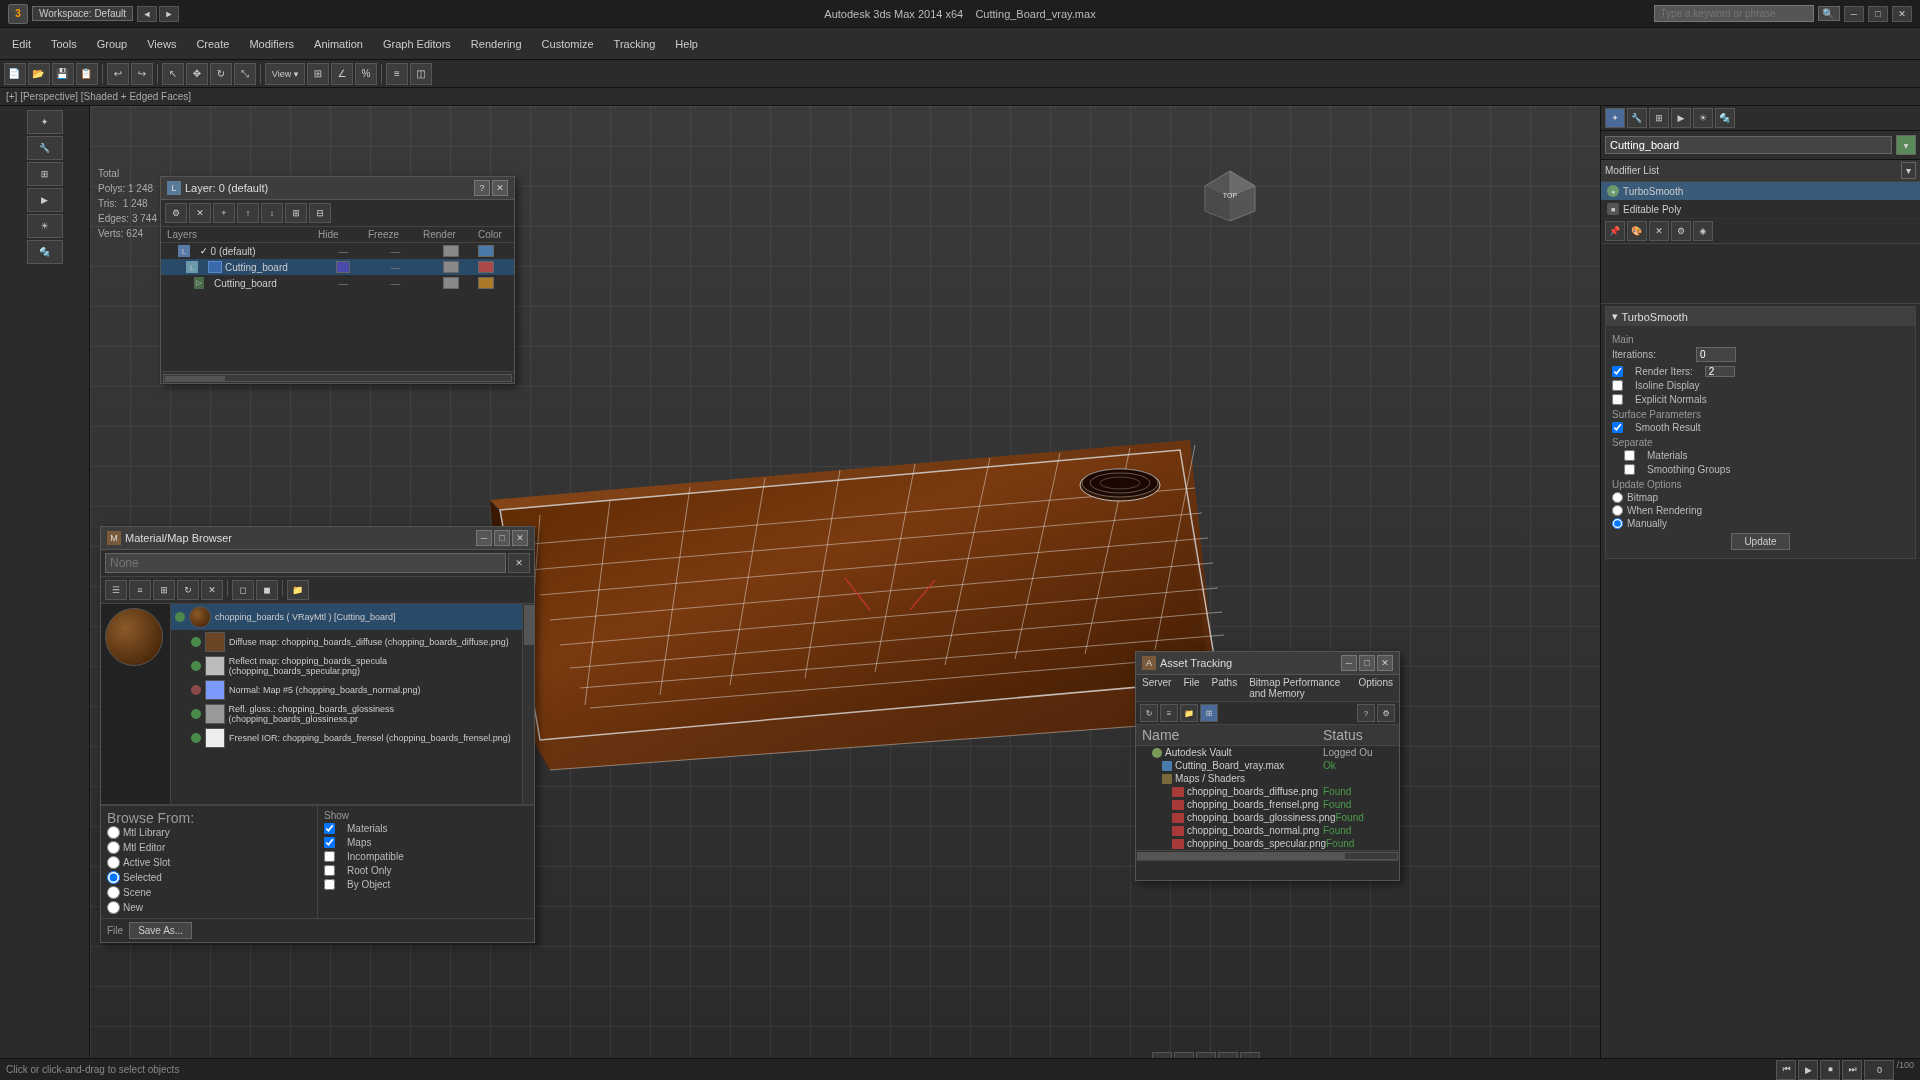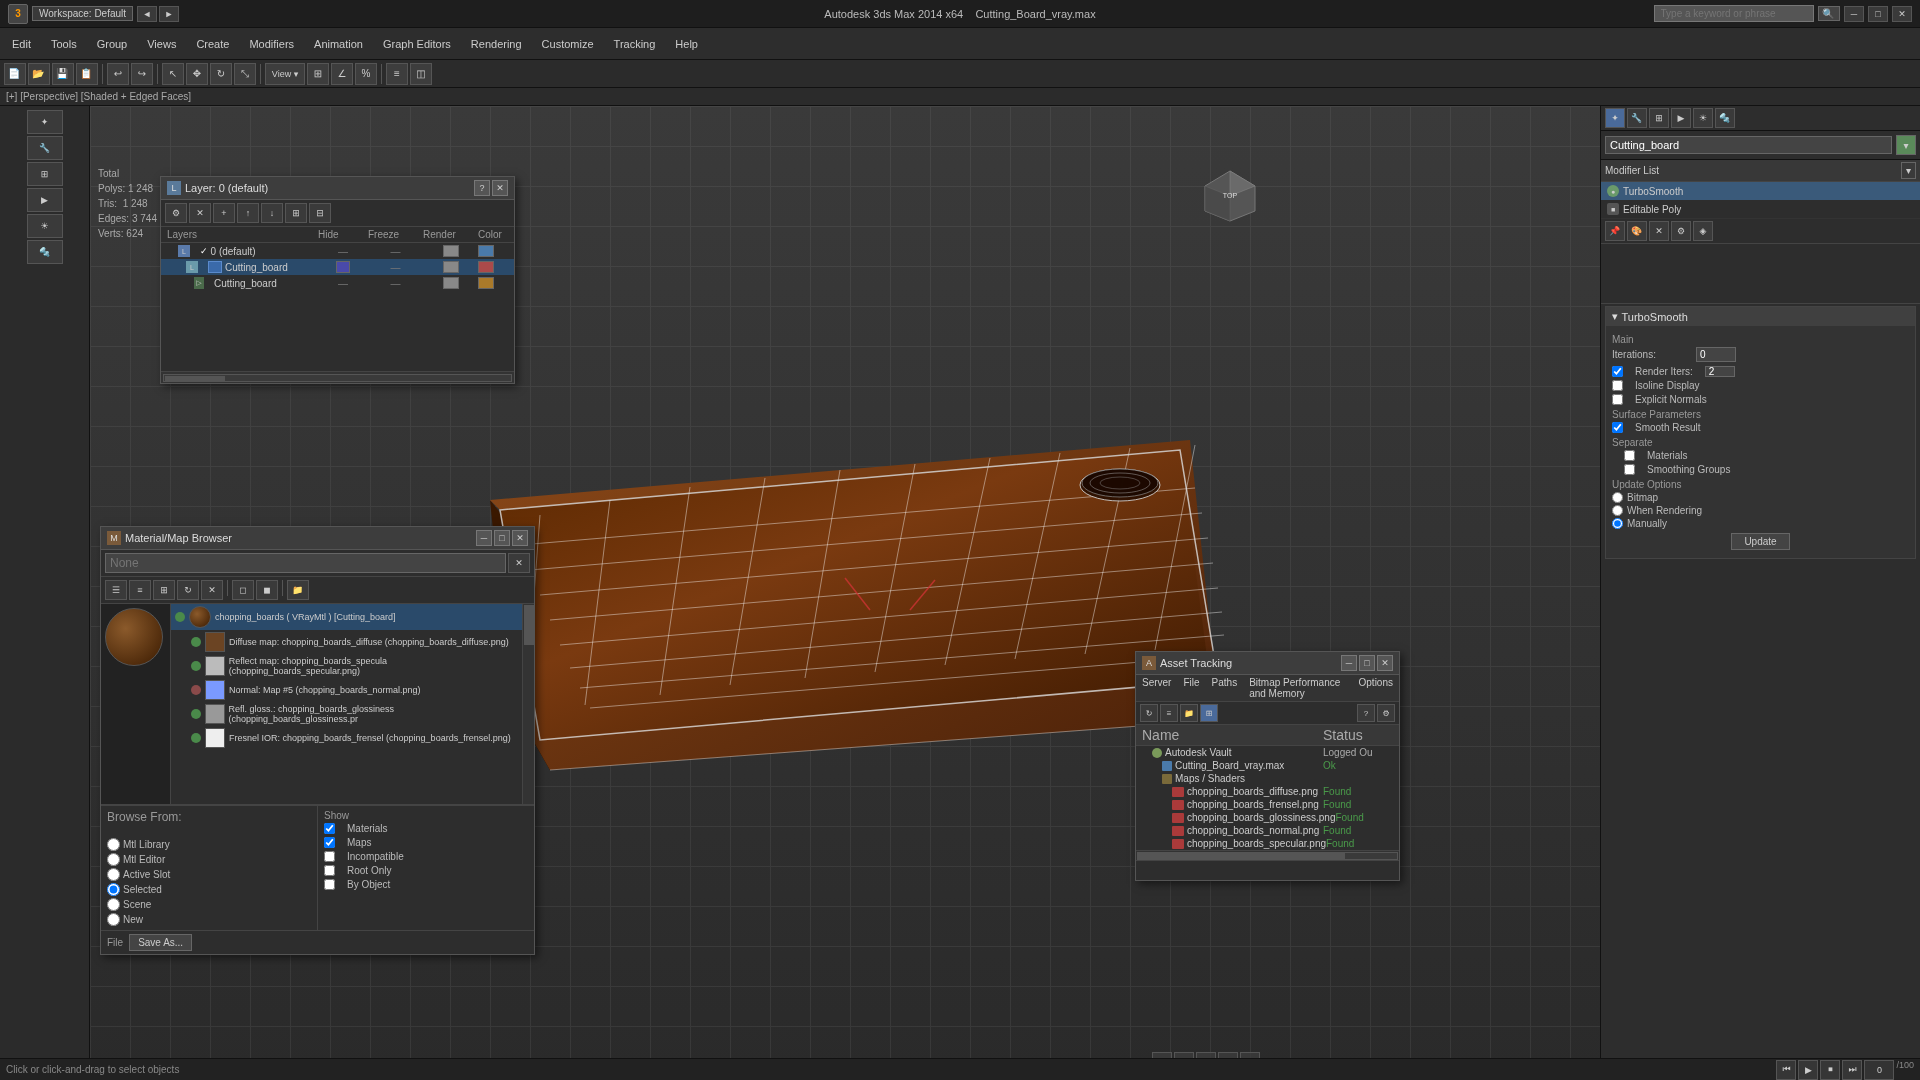--- a/index.html
+++ b/index.html
@@ -1013,21 +1013,21 @@
         </div>
 
         <div class="mat-scrollbar-v">
           <div class="mat-scroll-thumb"></div>
         </div>
       </div>
 
       <div style="display:flex;border-top:1px solid #444">
 
         <div class="browse-from" style="flex:1">
-          <div style="font-size:12px;color:#999;margin-bottom:14px">Browse From:</div>
+          <div style="font-size:14px;color:#999;margin-bottom:0">Browse From:</div>
           <div class="radio-group">
             <label class="radio-opt">
                 <input type="radio" name="browse" style=""> 
                 <span>Mtl Library</span>
               </label>
             <label class="radio-opt">
                 <input type="radio" name="browse" style=""> 
                 <span>Mtl Editor</span>
               </label>
             <label class="radio-opt">

